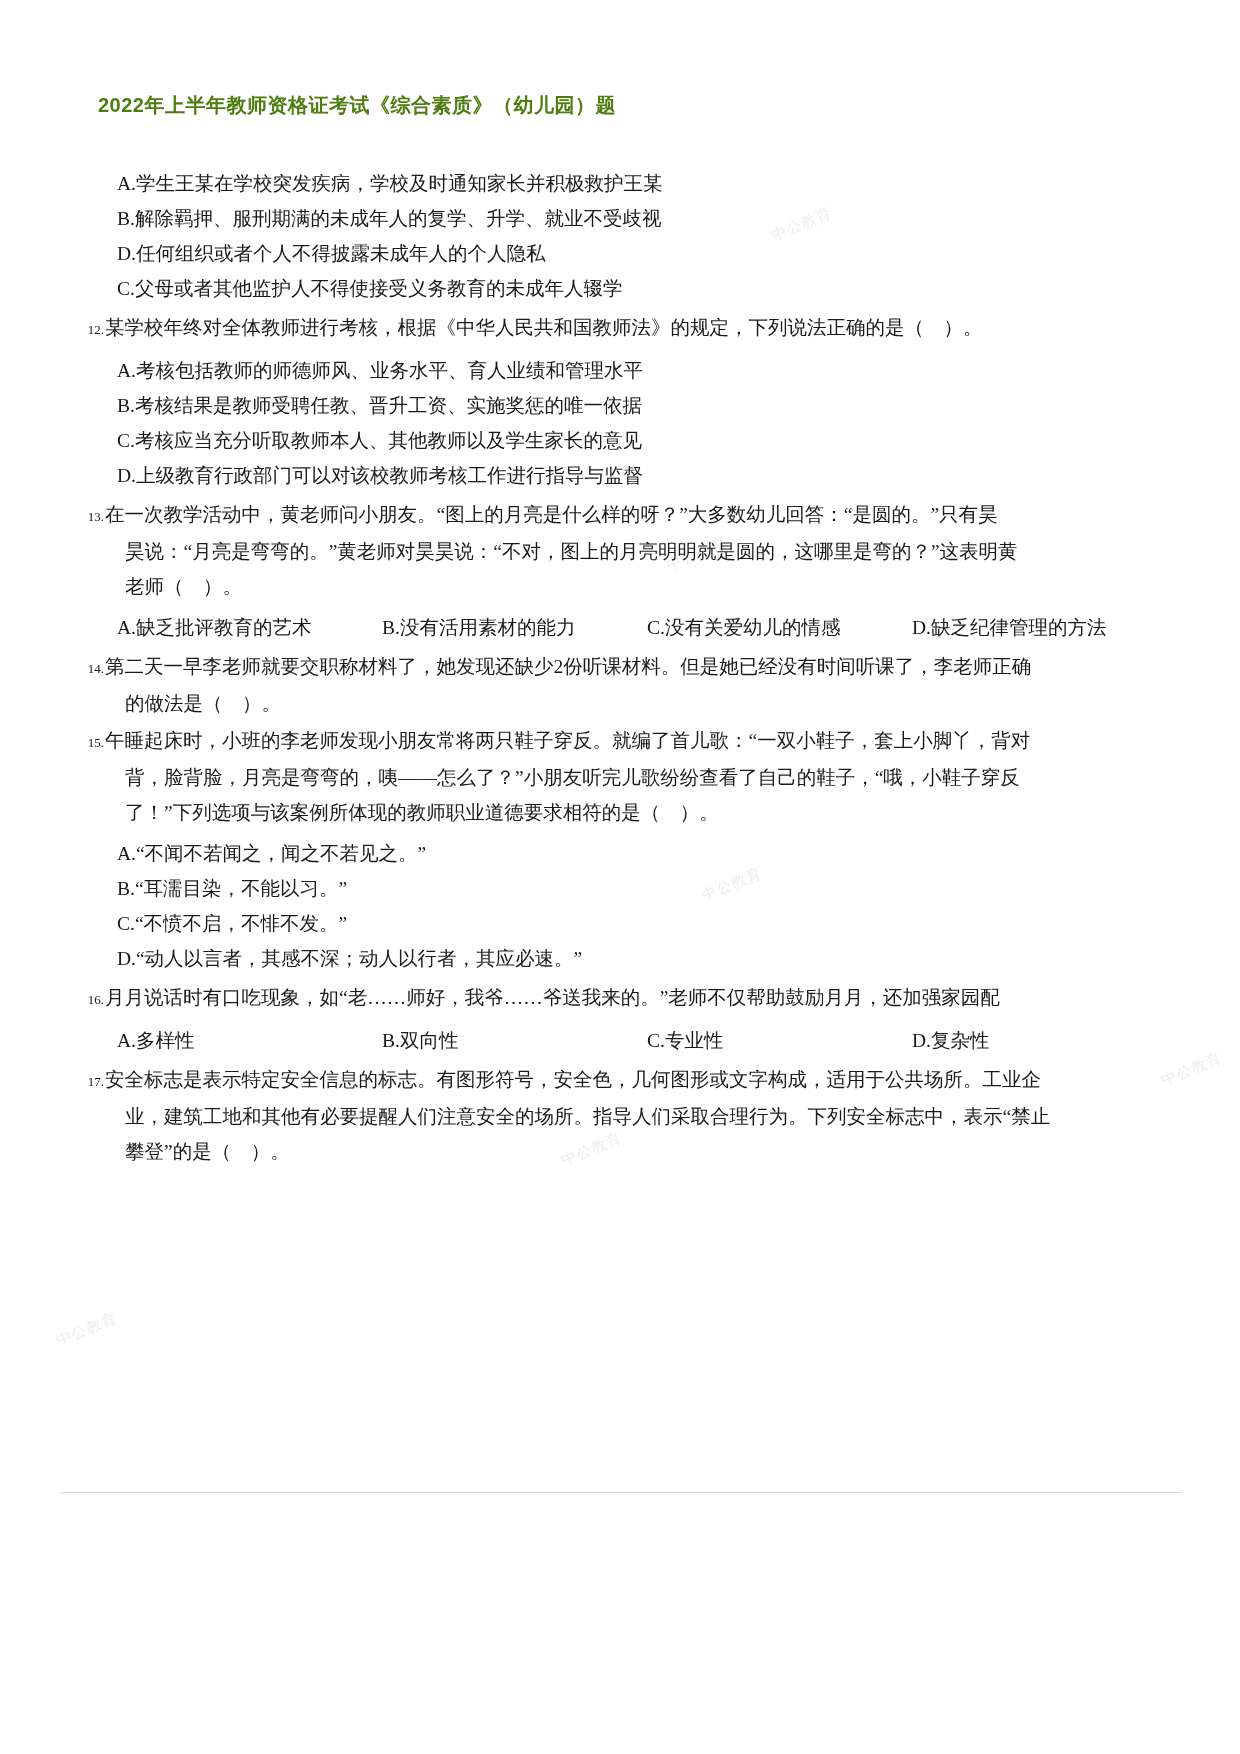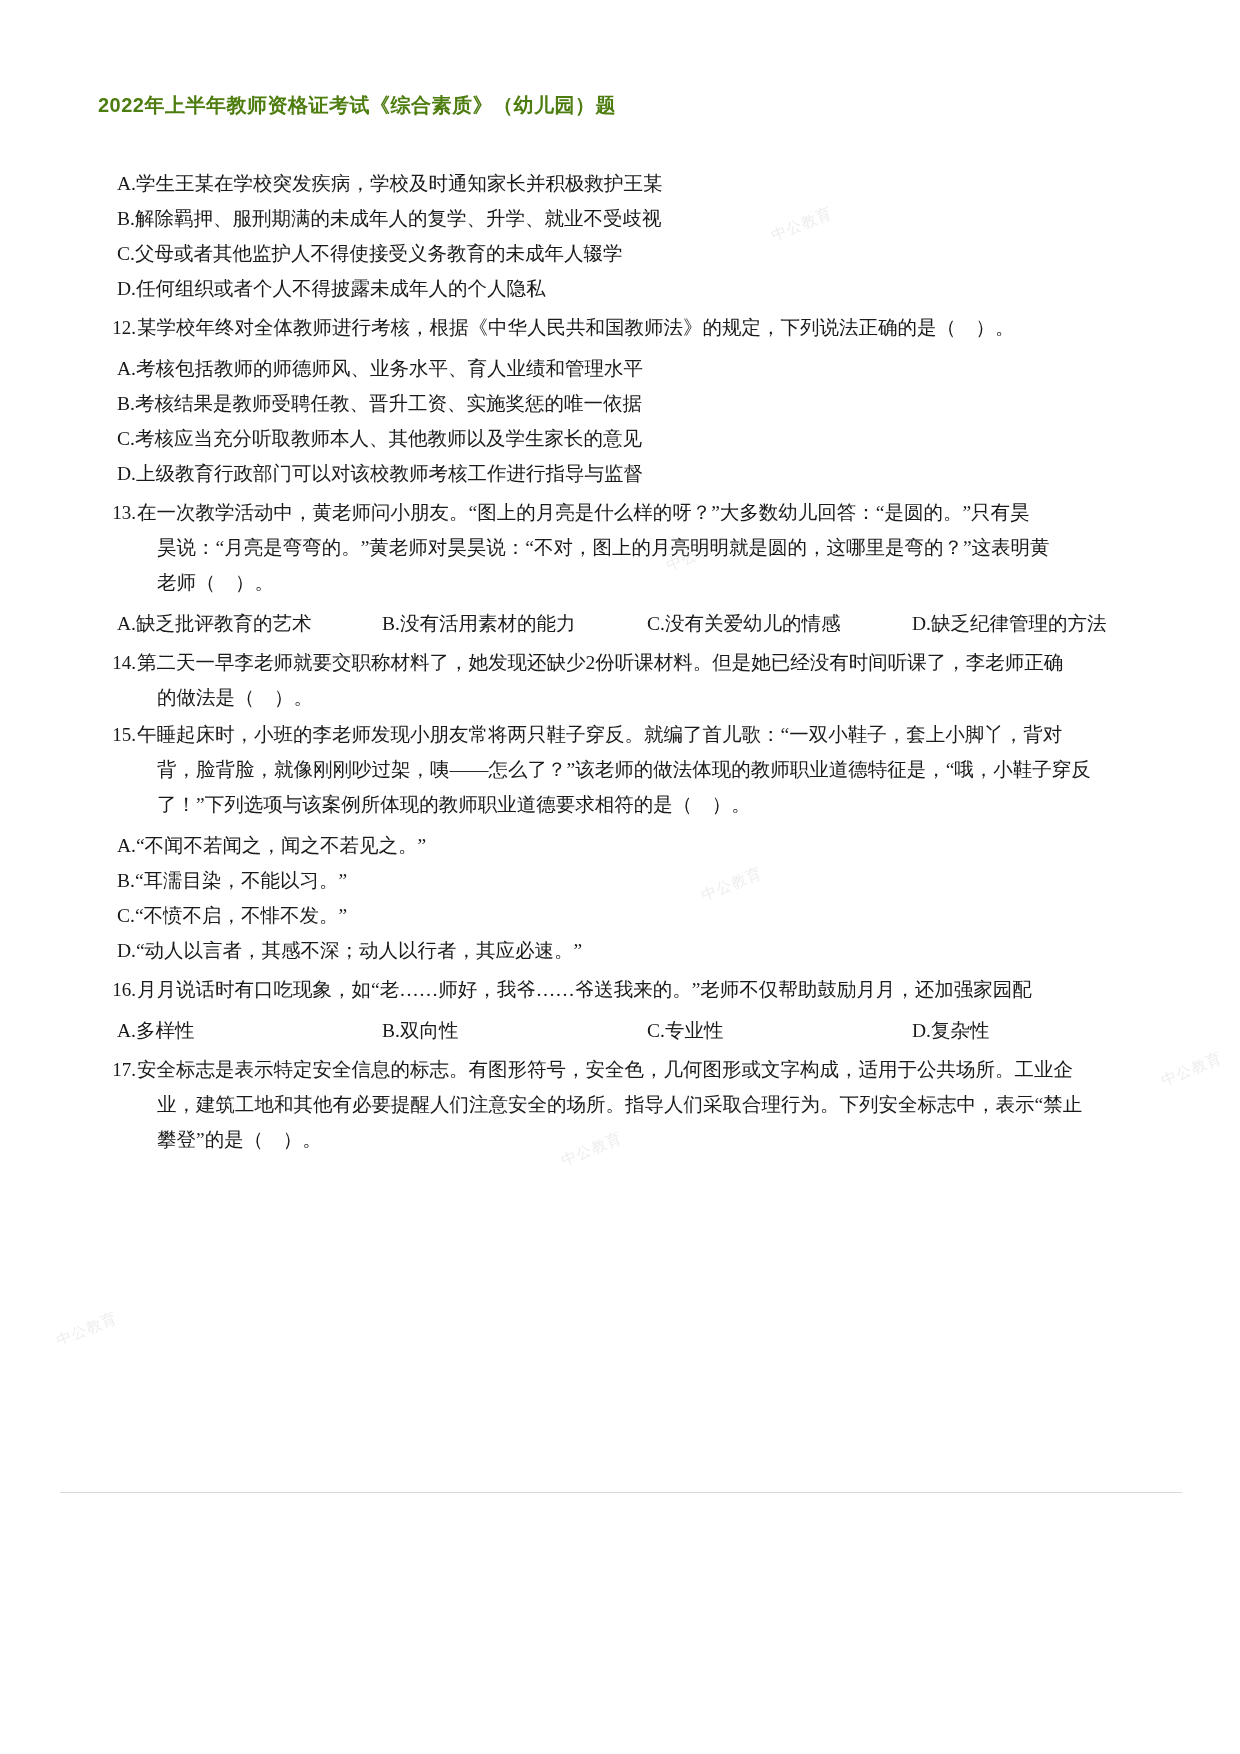--- a/index.html
+++ b/index.html
@@ -54,22 +54,21 @@
     display: flex;
     align-items: baseline;
     font-size: 19.5px;
     line-height: 35px;
     white-space: nowrap;
   }
   .q-num {
     width: 30px;
     flex: 0 0 30px;
     text-align: right;
-    font-size: 19px;
-    margin-left: 32px;
+    font-size: 13px;
   }
   .q-text {
     flex: 1 1 auto;
     padding-left: 1px;
   }
   .q-text.indent {
     padding-left: 21px;
   }
 
   
@@ -157,22 +156,22 @@
   <div class="wm" style="left:55px; top:1320px;">中公教育</div>
 
   <div class="doc-title">2022年上半年教师资格证考试《综合素质》（幼儿园）题</div>
 
   <div class="content">
 
     <div class="q">
       <div class="opt-stack">
         <div class="opt-row">A.学生王某在学校突发疾病，学校及时通知家长并积极救护王某</div>
         <div class="opt-row">B.解除羁押、服刑期满的未成年人的复学、升学、就业不受歧视</div>
+        <div class="opt-row">D.任何组织或者个人不得披露未成年人的个人隐私</div>
         <div class="opt-row">C.父母或者其他监护人不得使接受义务教育的未成年人辍学</div>
-        <div class="opt-row">D.任何组织或者个人不得披露未成年人的个人隐私</div>
       </div>
     </div>
 
     <div class="q">
       <div class="q-line">
         <span class="q-num">12.</span>
         <span class="q-text">某学校年终对全体教师进行考核，根据《中华人民共和国教师法》的规定，下列说法正确的是（　）。</span>
       </div>
       <div class="opt-stack">
         <div class="opt-row">A.考核包括教师的师德师风、业务水平、育人业绩和管理水平</div>
@@ -214,21 +213,21 @@
       </div>
     </div>
 
     <div class="q">
       <div class="q-line">
         <span class="q-num">15.</span>
         <span class="q-text">午睡起床时，小班的李老师发现小朋友常将两只鞋子穿反。就编了首儿歌：“一双小鞋子，套上小脚丫，背对</span>
       </div>
       <div class="q-line">
         <span class="q-num"></span>
-        <span class="q-text indent">背，脸背脸，就像刚刚吵过架，咦——怎么了？”该老师的做法体现的教师职业道德特征是，“哦，小鞋子穿反</span>
+        <span class="q-text indent">背，脸背脸，月亮是弯弯的，咦——怎么了？”小朋友听完儿歌纷纷查看了自己的鞋子，“哦，小鞋子穿反</span>
       </div>
       <div class="q-line">
         <span class="q-num"></span>
         <span class="q-text indent">了！”下列选项与该案例所体现的教师职业道德要求相符的是（　）。</span>
       </div>
       <div class="opt-stack">
         <div class="opt-quote">A.“不闻不若闻之，闻之不若见之。”</div>
         <div class="opt-quote">B.“耳濡目染，不能以习。”</div>
         <div class="opt-quote">C.“不愤不启，不悱不发。”</div>
         <div class="opt-quote">D.“动人以言者，其感不深；动人以行者，其应必速。”</div>

